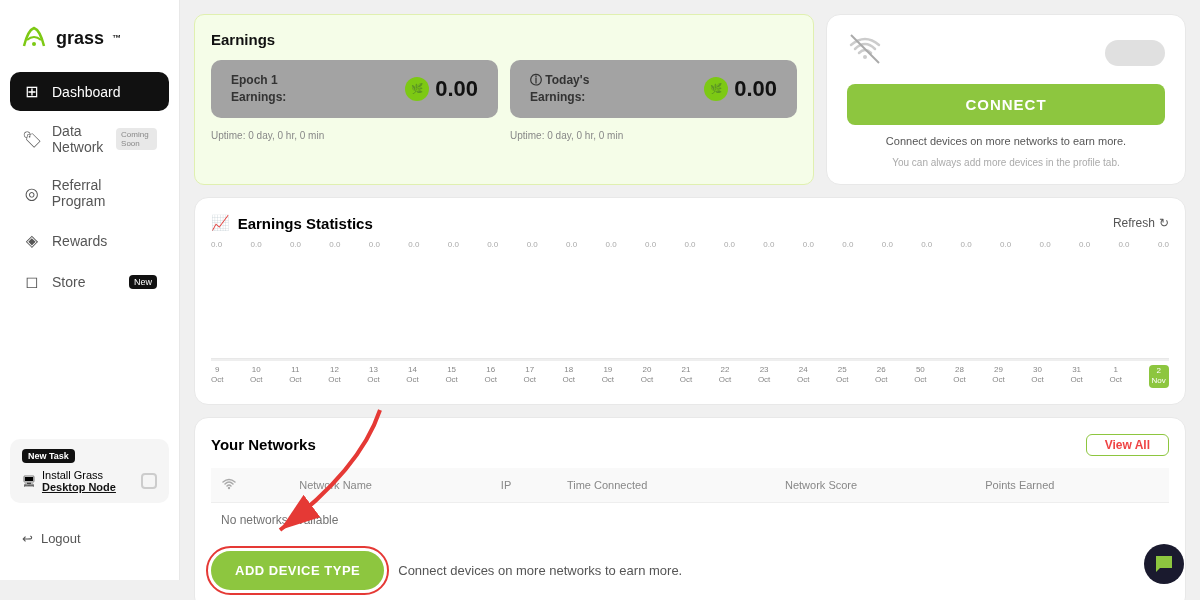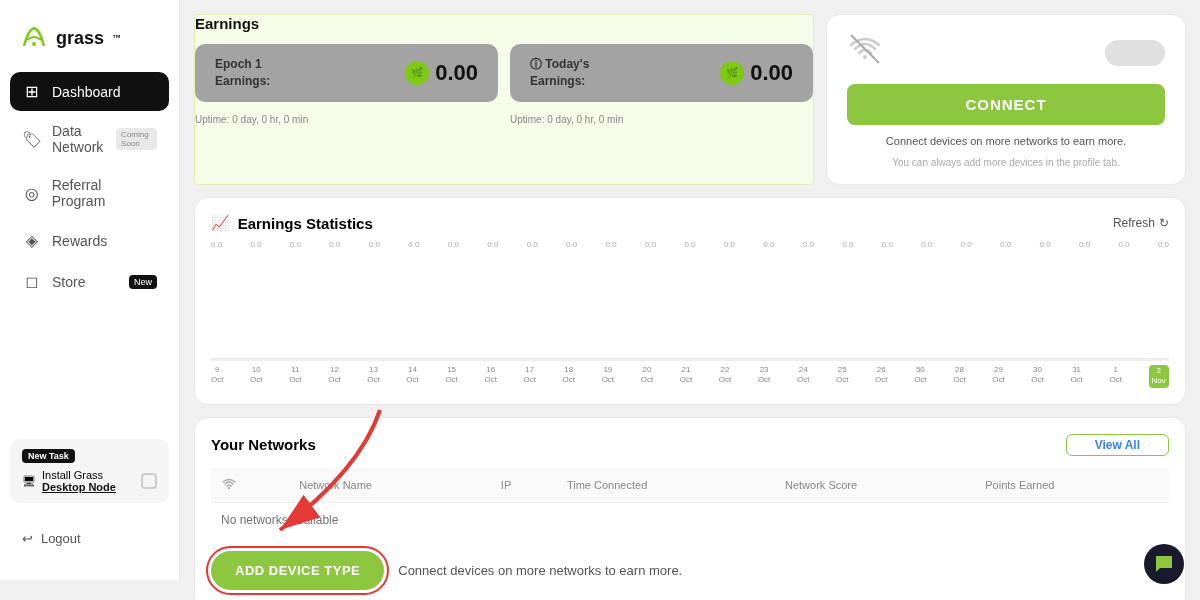--- a/index.html
+++ b/index.html
@@ -147,21 +147,22 @@
 
     
     .top-row {
       display: flex;
       gap: 12px;
     }
 
     
     .earnings-card {
       background: #f5fde8;
-      border-radius: 4px;
+      border-radius: 10px;
+      padding: 16px;
       flex: 1;
       border: 1px solid #e0f0b0;
     }
     .earnings-card-title {
       font-size: 15px;
       font-weight: 700;
       color: #111;
       margin-bottom: 12px;
     }
     .earnings-boxes {
@@ -336,25 +337,25 @@
       justify-content: space-between;
       align-items: center;
       margin-bottom: 12px;
     }
     .networks-title {
       font-size: 15px;
       font-weight: 700;
     }
     .view-all-btn {
       font-size: 12px;
-      color: #3b82f6;
+      color: #ef4444;
       font-weight: 600;
       cursor: pointer;
       border: 1px solid #8dc63f;
-      padding: 3px 28px;
+      padding: 3px 18px;
       border-radius: 6px;
     }
     .networks-table {
       width: 100%;
       border-collapse: collapse;
     }
     .networks-table th {
       font-size: 11px;
       color: #888;
       font-weight: 500;

